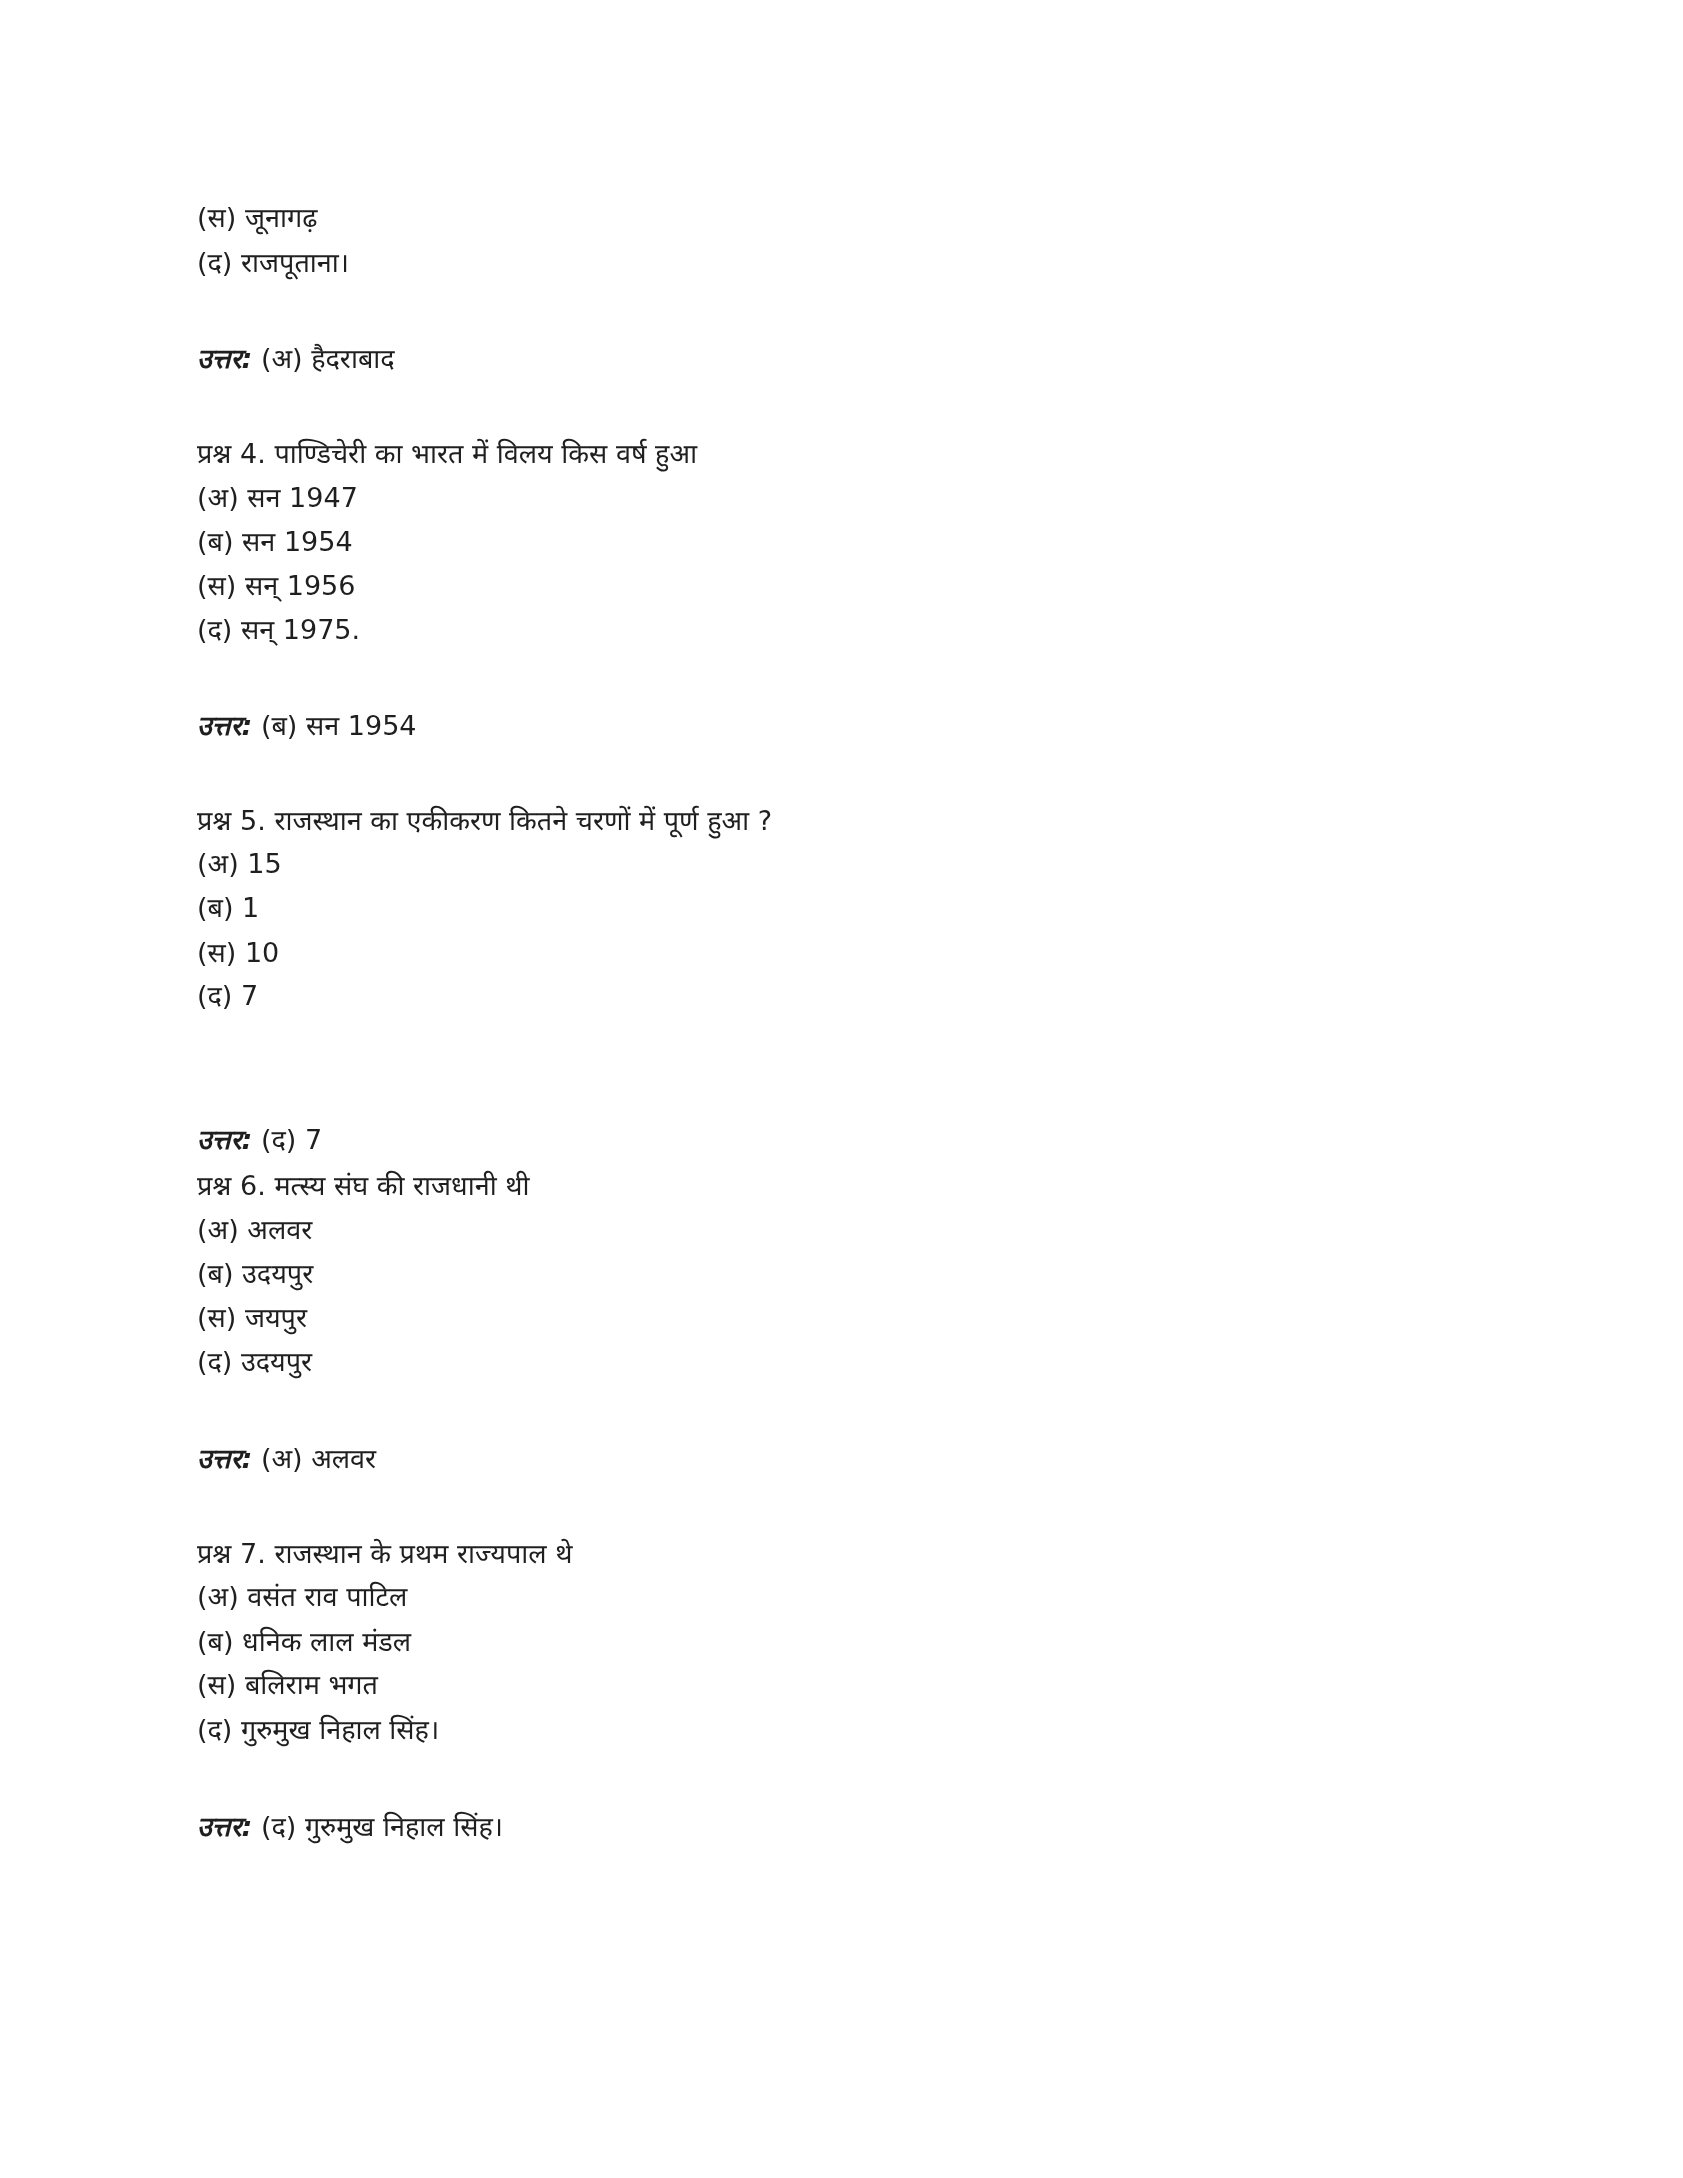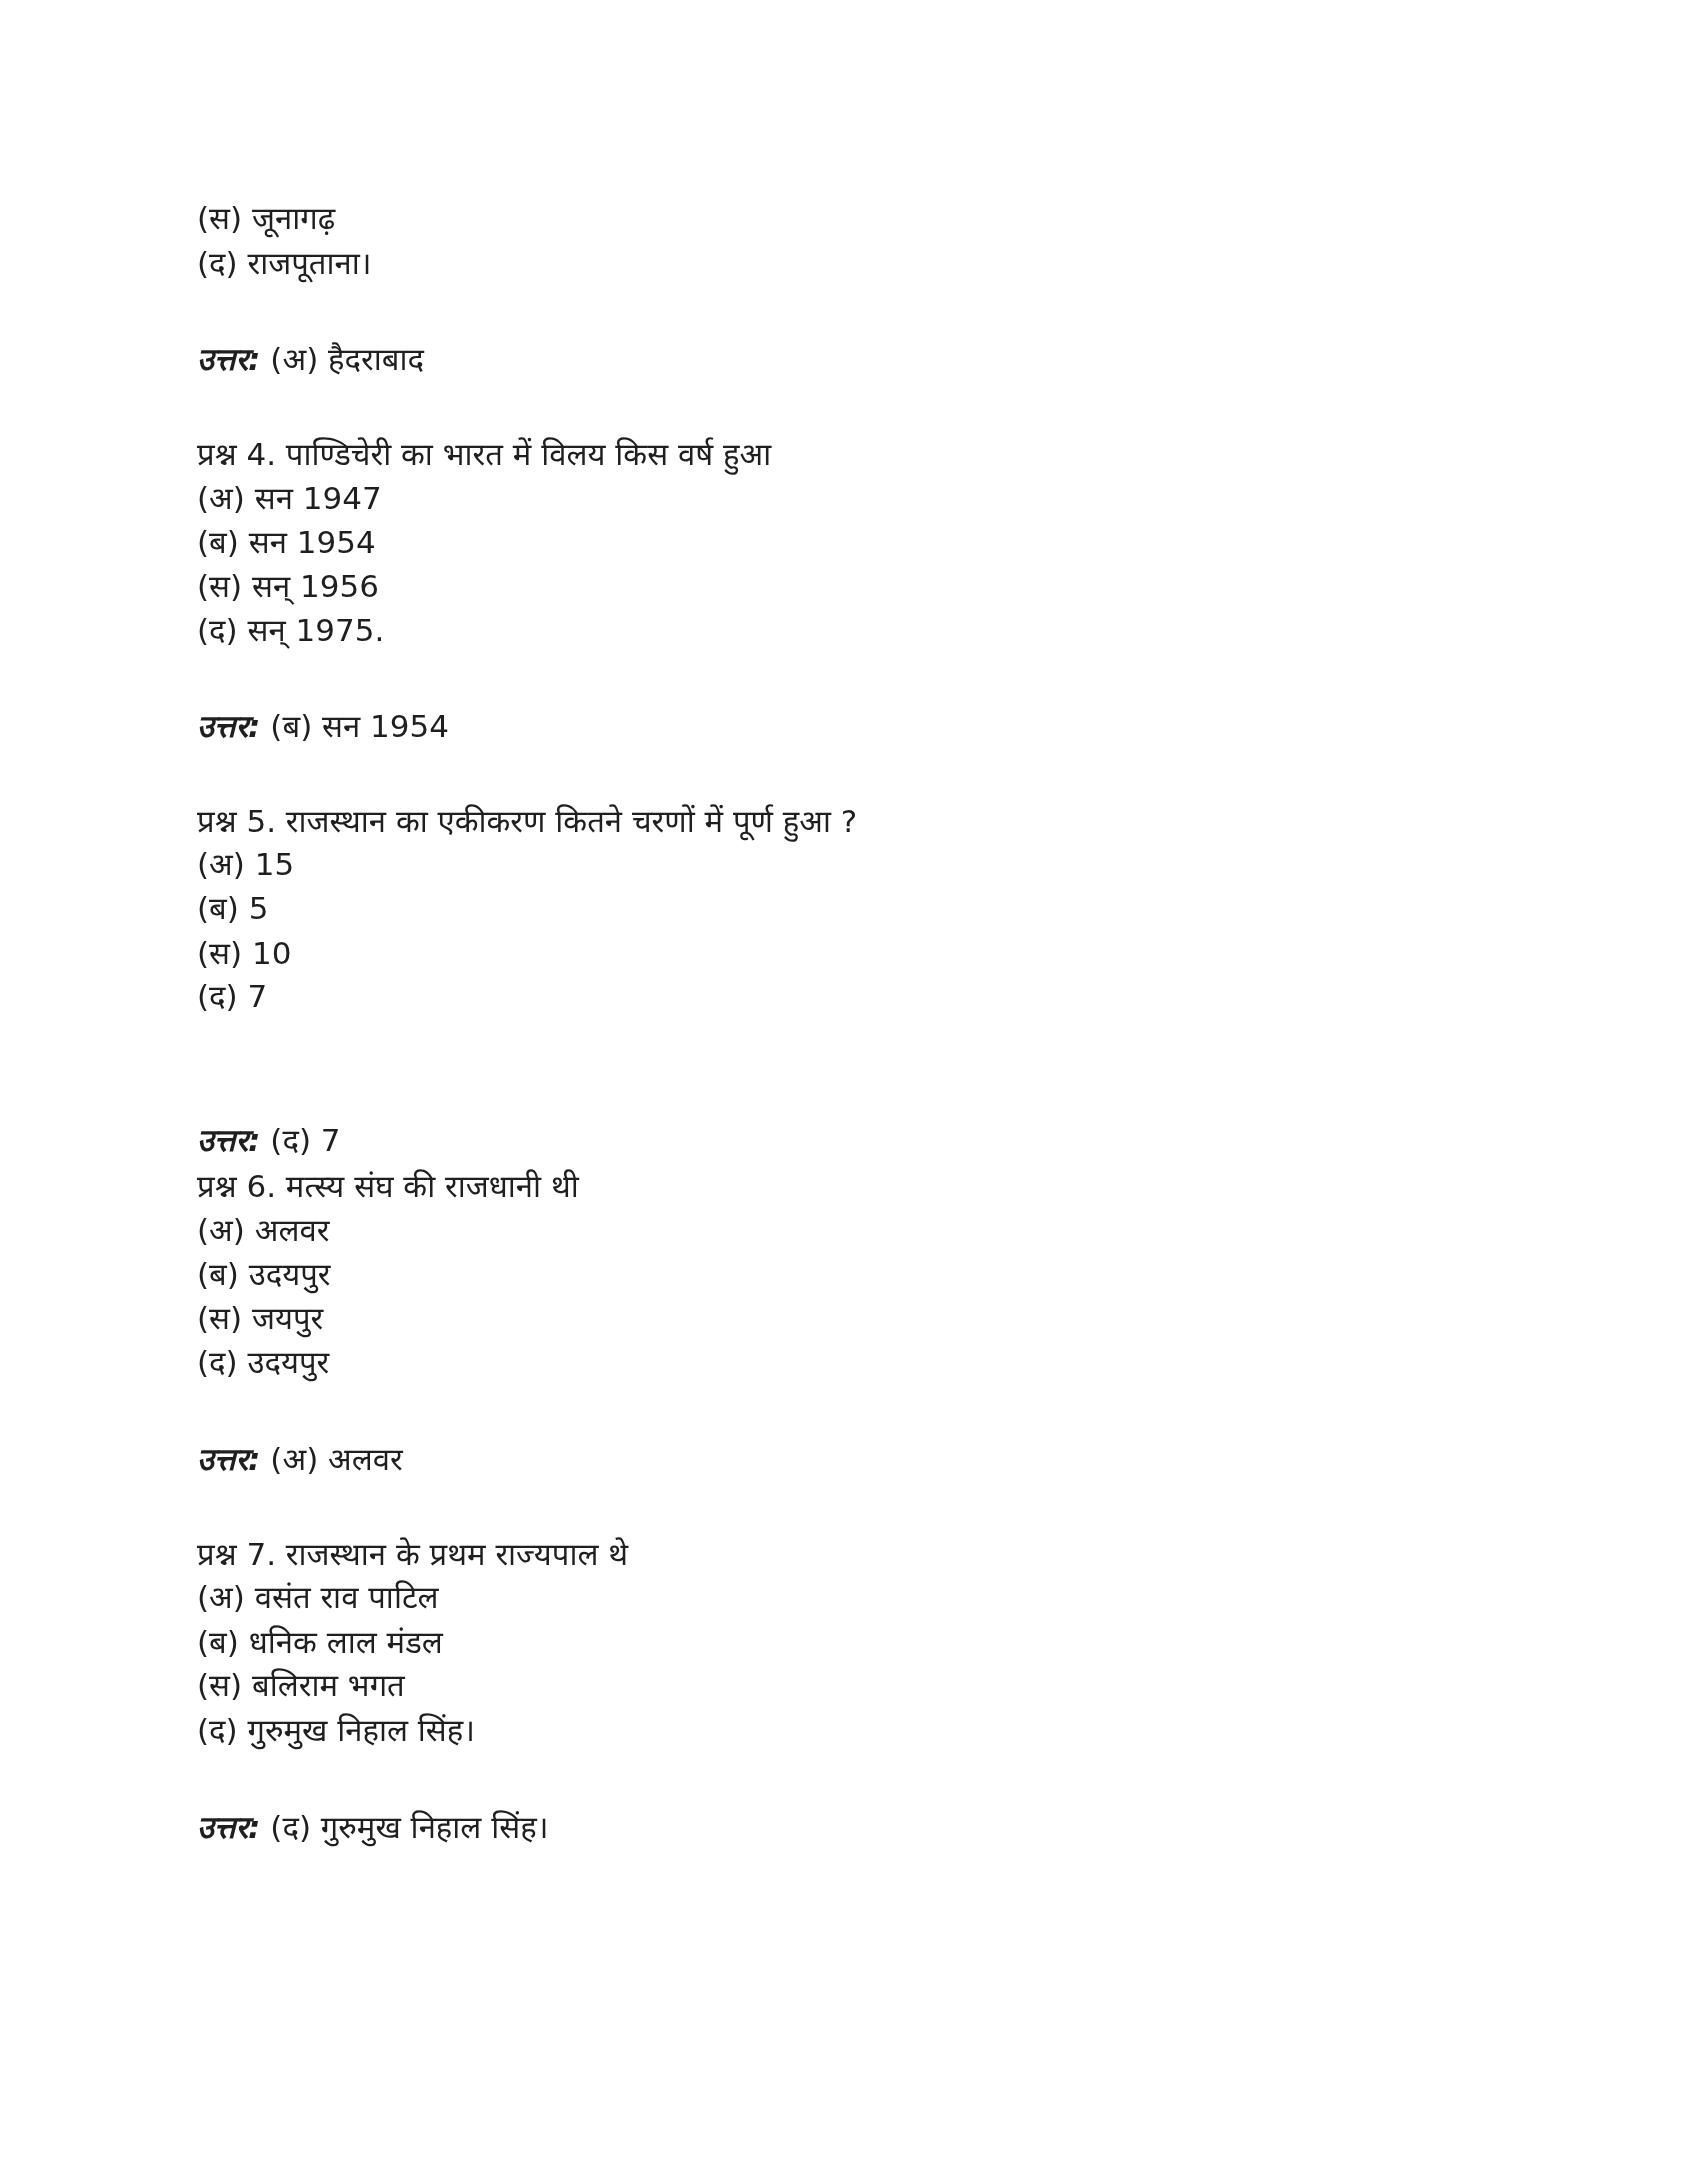--- a/index.html
+++ b/index.html
@@ -1,18 +1,18 @@
 <!DOCTYPE html>
 <html><head>
 <meta charset="utf-8">
 <style>
   html, body { margin: 0; padding: 0; background: #ffffff; }
   body { width: 1683px; height: 2178px; position: relative; overflow: hidden;
          font-family: "DejaVu Sans", "Liberation Sans", sans-serif; color: #1f1f1f; }
-  .line { position: absolute; left: 197px; font-size: 31px; line-height: 40px; white-space: nowrap; }
+  .line { position: absolute; left: 197px; font-size: 27px; line-height: 40px; white-space: nowrap; }
   .q { font-weight: normal; }
   .ans-label { font-weight: bold; font-style: italic; }
 </style>
 </head>
 <body>
 
 <div class="line" style="top:198px">
   <span>(स)</span>
   <span>जूनागढ़</span>
 </div>
@@ -30,21 +30,21 @@
 <div class="line" style="top:522px">(ब) सन 1954</div>
 <div class="line" style="top:566px">(स) सन् 1956</div>
 <div class="line" style="top:610px">(द) सन् 1975.</div>
 <div class="line" style="top:706px">
   <span class="ans-label">उत्तर:</span>
   <span>(ब) सन 1954</span>
 </div>
 
 <div class="line q" style="top:801px">प्रश्न 5. राजस्थान का एकीकरण कितने चरणों में पूर्ण हुआ ?</div>
 <div class="line" style="top:844px">(अ) 15</div>
-<div class="line" style="top:888px">(ब) 5</div>
+<div class="line" style="top:888px">(ब) 1</div>
 <div class="line" style="top:933px">(स) 10</div>
 <div class="line" style="top:976px">(द) 7</div>
 <div class="line" style="top:1120px">
   <span class="ans-label">उत्तर:</span>
   <span>(द) 7</span>
 </div>
 
 <div class="line q" style="top:1166px">प्रश्न 6. मत्स्य संघ की राजधानी थी</div>
 <div class="line" style="top:1210px">(अ) अलवर</div>
 <div class="line" style="top:1254px">(ब) उदयपुर</div>

